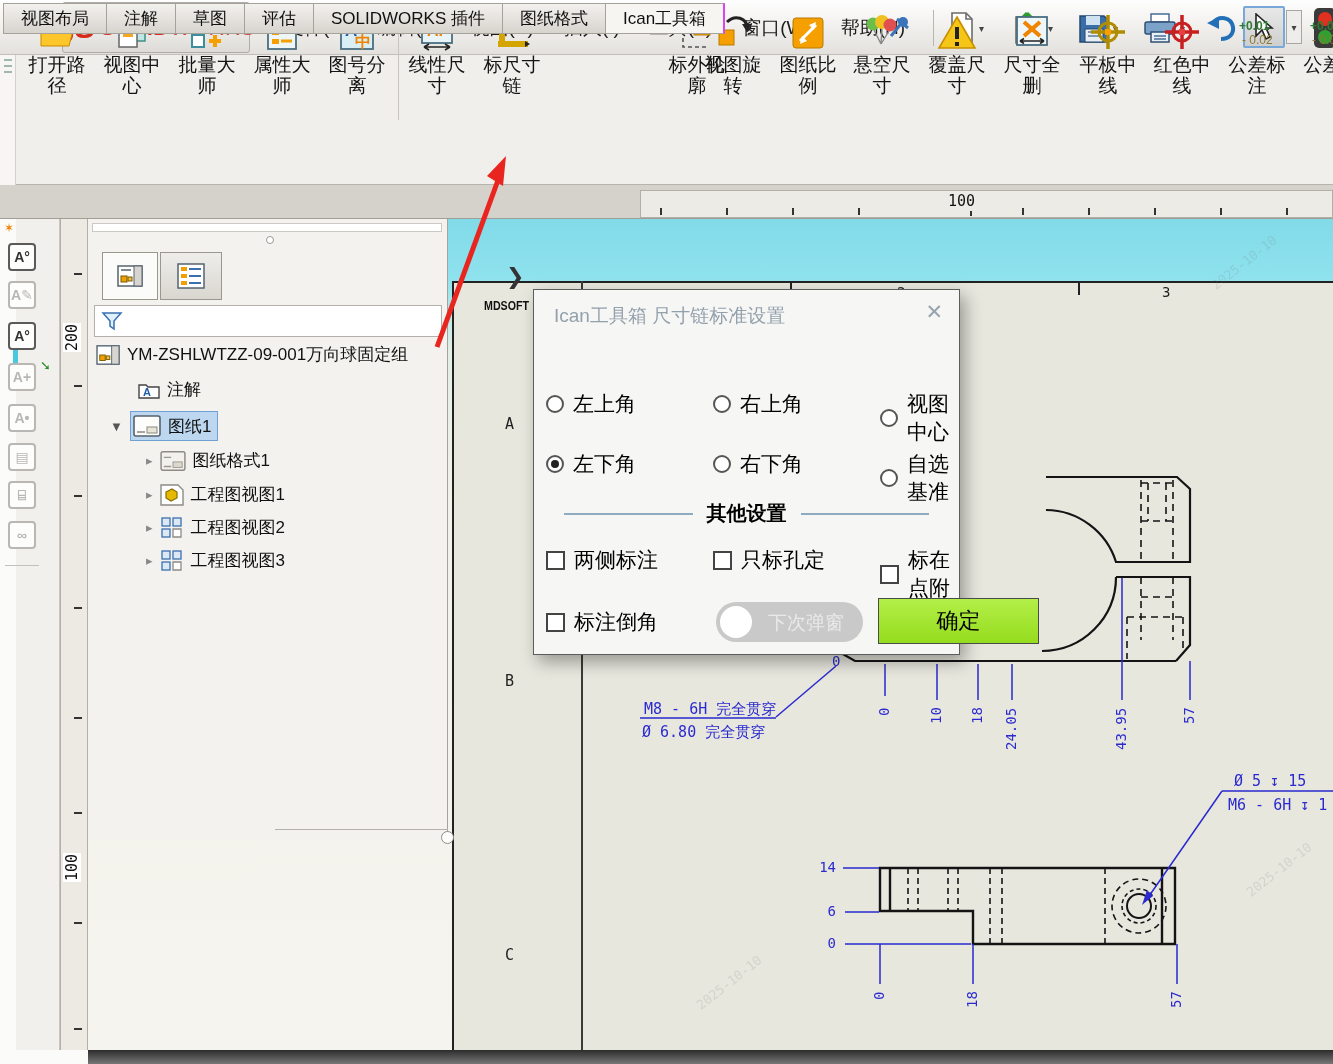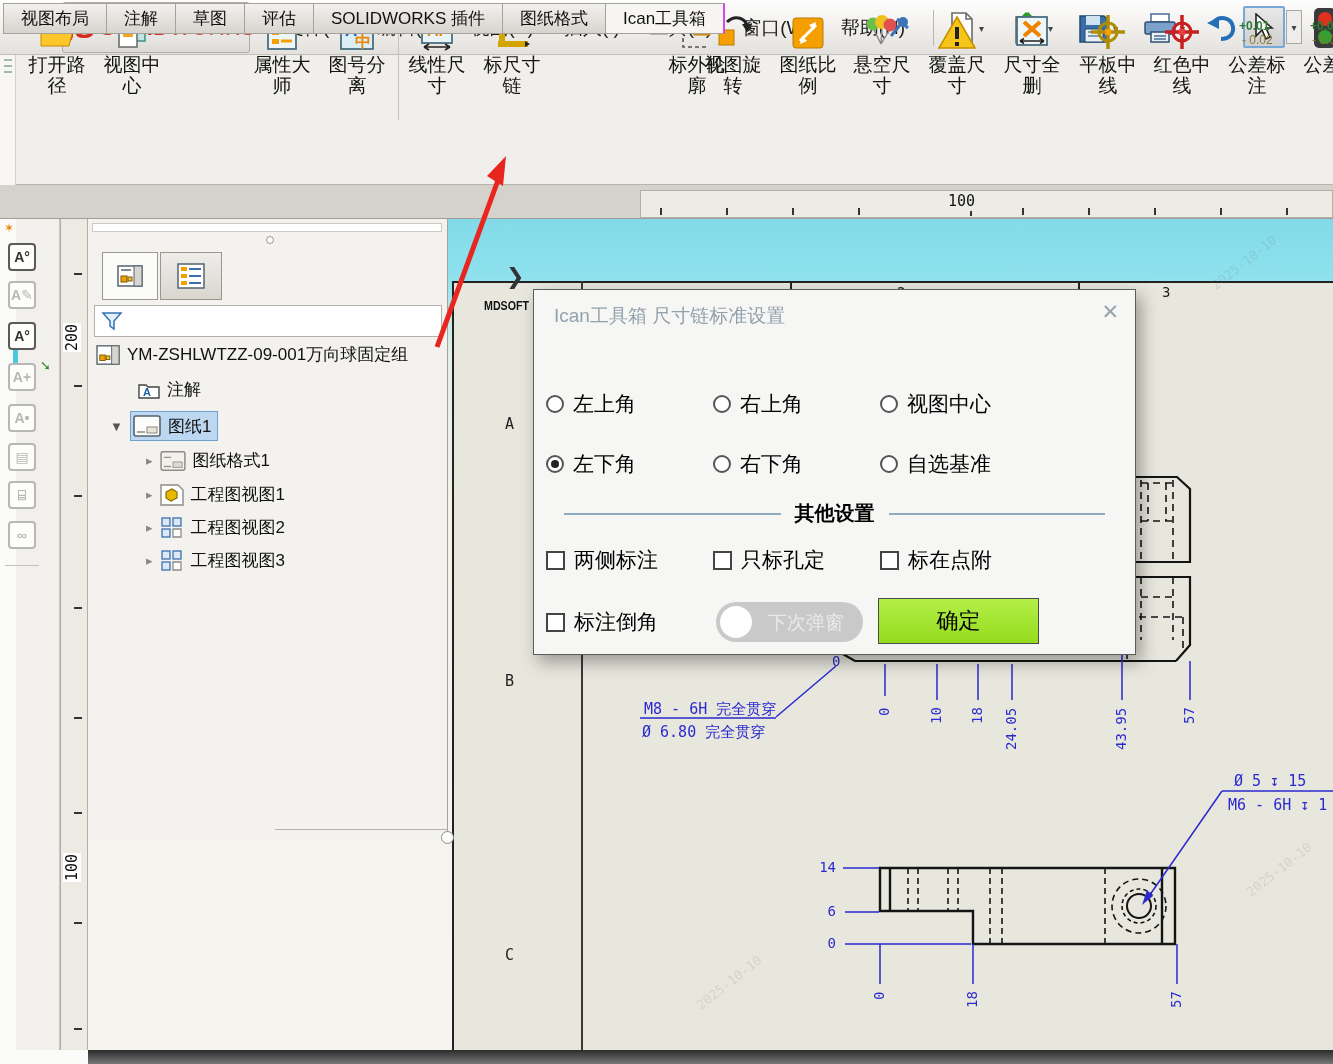--- a/index.html
+++ b/index.html
@@ -86,21 +86,21 @@
   .pchev { position:absolute; left:418px; top:45px; font-size:22px; color:#333; font-weight:bold; }
   .filterbox { position:absolute; left:6px; top:86px; width:348px; height:32px; background:#fff; border:1px solid #b3b0aa; display:flex; align-items:center; padding-left:6px; }
   .trow { position:absolute; display:flex; align-items:center; gap:7px; font-size:17px; color:#111; white-space:nowrap; }
   .expander { font-size:13px; color:#555; }
   .expander.child { color:#888; }
   .sel { background:#bdd7f0; border:1px solid #6fa1d2; display:flex; align-items:center; gap:7px; padding:2px 6px 2px 2px; }
   .panel-handle { left:441px; top:831px; width:13px; height:13px; border:1px solid #8f8c87; border-radius:50%; background:#fdfdfc; }
   .panel-botline { left:275px; top:829px; width:173px; height:1px; background:#b5b2ac; }
 
   
-  .dialog { left:533px; top:289px; width:603px; height:366px; background:#f6f6f4; border:1px solid #5c5c5c;
+  .dialog { left:533px; top:289px; width:427px; height:366px; background:#f6f6f4; border:1px solid #5c5c5c;
     box-shadow:5px 7px 16px rgba(0,0,0,.35); }
   .dlg-title { position:absolute; left:20px; top:13px; font-size:19px; color:#93a1ad; }
   .dlg-close { position:absolute; right:16px; top:10px; font-size:21px; color:#98a4ae; }
   .dlg-sec { position:absolute; left:30px; right:30px; display:flex; align-items:center; gap:14px; }
   .dlg-sec::before,.dlg-sec::after { content:""; flex:1; height:2px; background:#8fabc0; }
   .dlg-sec span { font-size:20px; font-weight:bold; color:#000; }
   .opt { position:absolute; display:flex; align-items:center; gap:9px; font-size:21px; color:#000; }
   .radio { width:18px; height:18px; border:2px solid #555; border-radius:50%; background:#fff; position:relative; flex:none; }
   .radio.checked::after { content:""; position:absolute; left:3px; top:3px; width:8px; height:8px; border-radius:50%; background:#222; }
   .cbox { width:19px; height:19px; border:2px solid #444; background:#fff; flex:none; }
@@ -418,20 +418,31 @@
   <div class="rbtn abs" style="left:95px">
     <div class="ricon">
         <svg width="38" height="38" viewBox="0 0 38 38">
       <rect x="14" y="3" width="18" height="24" fill="#bfe6e2" stroke="#3e8e86" stroke-width="1.5"></rect>
       <rect x="6" y="9" width="18" height="24" fill="#fff" stroke="#666" stroke-width="1.5"></rect>
       <rect x="10" y="15" width="10" height="8" fill="#f5a623"></rect>
         </svg>
       </div>
     <div class="rlabel">视图中心</div>
   </div>
+  <div class="rbtn abs" style="left:170px">
+    <div class="ricon">
+        <svg width="38" height="38" viewBox="0 0 38 38">
+      <rect x="4" y="4" width="12" height="12" fill="#fff" stroke="#3a8ea0" stroke-width="2"></rect>
+      <rect x="21" y="4" width="12" height="12" fill="#fff" stroke="#3a8ea0" stroke-width="2"></rect>
+      <rect x="4" y="21" width="12" height="12" fill="#fff" stroke="#3a8ea0" stroke-width="2"></rect>
+      <path d="M27 21 V33 M21 27 H33" stroke="#f5a000" stroke-width="4"></path>
+        </svg>
+      </div>
+    <div class="rlabel">批量大师</div>
+  </div>
   <div class="rbtn abs" style="left:245px">
     <div class="ricon">
         <svg width="38" height="38" viewBox="0 0 38 38">
       <rect x="5" y="3" width="28" height="32" fill="#eef6f8" stroke="#4a6e80" stroke-width="1.8"></rect>
       <rect x="9" y="7" width="7" height="5" fill="#f5a000"></rect>
           <path d="M18 9 H29" stroke="#f5a000" stroke-width="3"></path>
       <rect x="9" y="16" width="7" height="5" fill="#f5a000"></rect>
           <path d="M18 18 H29" stroke="#f5a000" stroke-width="3"></path>
       <rect x="9" y="25" width="7" height="5" fill="#f5a000"></rect>
           <path d="M18 27 H29" stroke="#f5a000" stroke-width="3"></path>

